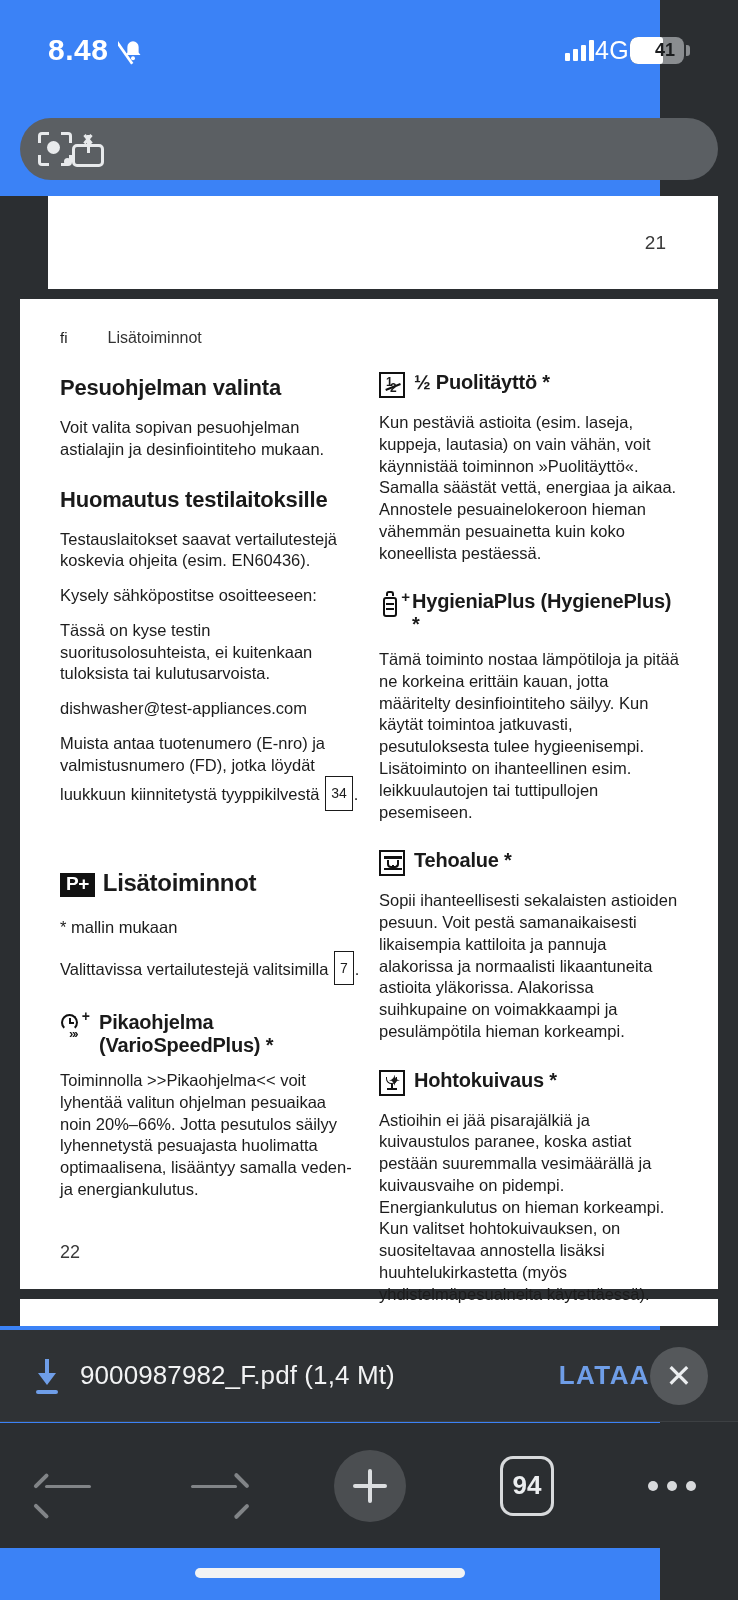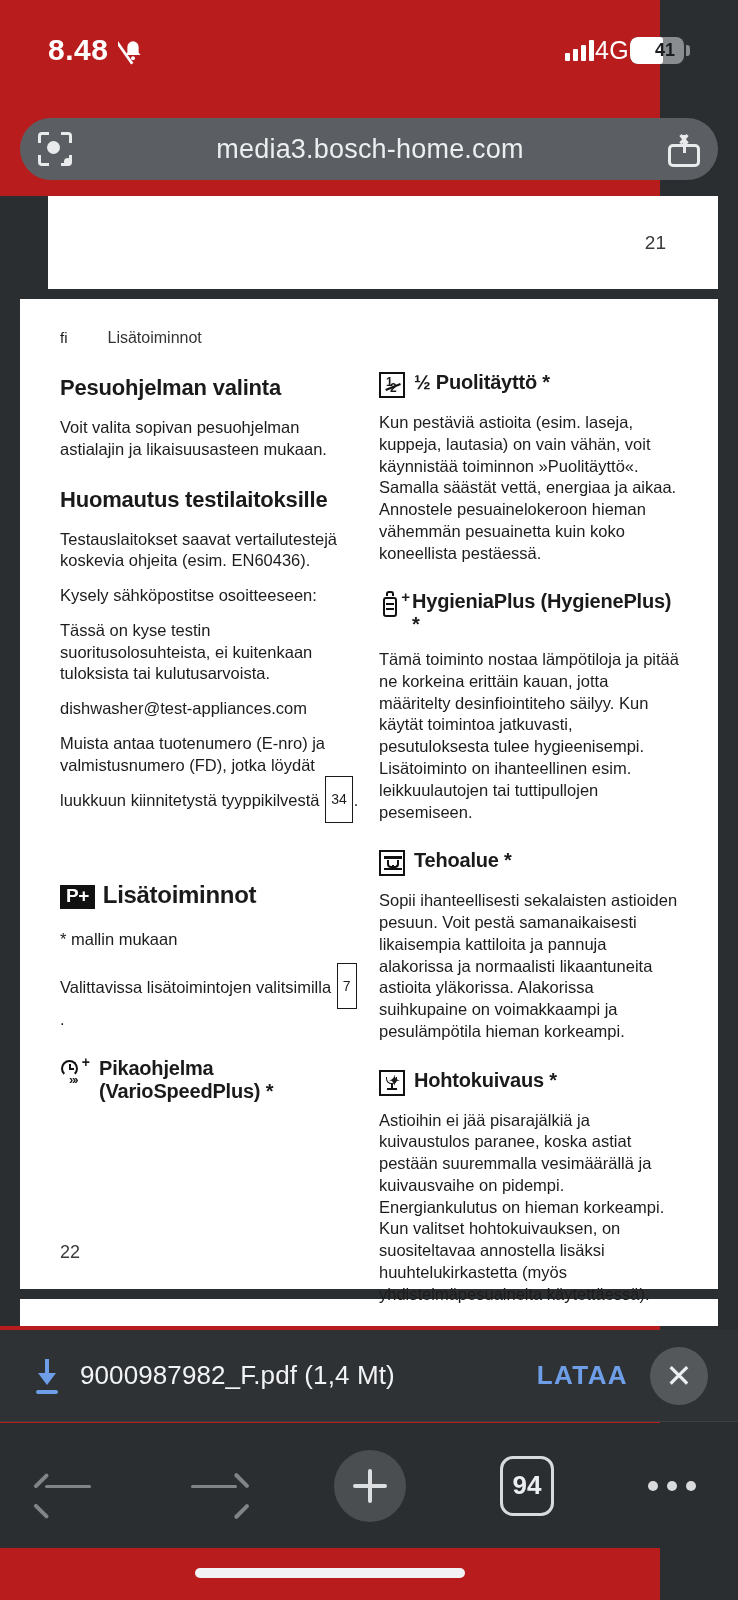--- a/index.html
+++ b/index.html
@@ -2,21 +2,21 @@
 <html><head>
 <meta charset="utf-8">
 <style>
   * { margin:0; padding:0; box-sizing:border-box; }
   html,body{
     width:738px; height:1600px; overflow:hidden;
     background:#2b2e31;
     font-family:"Liberation Sans", sans-serif;
     -webkit-font-smoothing:antialiased;
   }
-  .screen{ position:relative; width:660px; height:1600px; background:#b91c1c; }
+  .screen{ position:relative; width:660px; height:1600px; background:#3b82f6; }
 
   
   .statusbar{
     position:absolute; top:0; left:0; width:738px; height:100px;
     display:flex; align-items:center; justify-content:space-between;
     padding:0 48px; color:#fff;
   }
   .sb-left{ display:flex; align-items:center; gap:10px; }
   .sb-time{ font-size:30px; font-weight:600; letter-spacing:.5px; color:#fff; }
   .sb-right{ display:flex; align-items:center; gap:1px; }
@@ -70,21 +70,21 @@
   .doc-head .sect{ font-size:16px; font-weight:400; color:#333; }
   .cols{ display:flex; gap:18px; }
   .col{ width:308px; }
   h2.big{ font-size:22px; font-weight:700; letter-spacing:-.2px; margin:6px 0 16px; }
   p.body{ font-size:16.5px; line-height:1.32; margin-bottom:13px; color:#1c1c1c; }
   p.body:last-child{ margin-bottom:0; }
   .h-icon{ display:flex; align-items:flex-start; gap:9px; margin:26px 0 14px; }
   .h-icon .ttl{ font-size:20px; font-weight:700; line-height:1.12; letter-spacing:-.2px; }
 
   
-  .refbox{ display:inline-block; border:1.6px solid #1a1a1a; padding:14px 5px; font-size:14px;
+  .refbox{ display:inline-block; border:1.6px solid #1a1a1a; padding:8px 5px; font-size:14px;
            line-height:1.15; vertical-align:2px; margin:0 1px; }
 
   
   .sec-rule{ display:flex; align-items:flex-end; gap:8px; margin:58px 0 20px; position:relative; }
   .badge-pp{ background:#111; color:#fff; font-size:19px; font-weight:700; padding:1px 6px 3px;
              line-height:1.05; letter-spacing:-.5px; flex:0 0 auto; }
   .sec-rule .wrap{ flex:1; }
   .sec-rule .rule{ height:3.5px; background:#111; width:100%; margin-bottom:5px; }
   .sec-rule .lbl{ font-size:24px; font-weight:700; letter-spacing:-.3px; }
 
@@ -126,21 +126,21 @@
     position:absolute; top:1330px; left:0; width:738px; height:92px;
     background:#2f3235; display:flex; align-items:center; padding:0 30px;
     border-bottom:1px solid #3d4043;
   }
   .dl-ic{ width:34px; height:38px; position:relative; flex:0 0 34px; margin-right:16px; }
   .dl-ic .sh{ position:absolute; left:15px; top:2px; width:3.5px; height:20px; background:#6f9ee8;}
   .dl-ic .tri{ position:absolute; left:8px; top:16px; width:0; height:0;
                border-left:9px solid transparent; border-right:9px solid transparent; border-top:12px solid #6f9ee8;}
   .dl-ic .ln{ position:absolute; left:6px; bottom:1px; width:22px; height:3.5px; background:#6f9ee8; border-radius:2px;}
   .dl-name{ flex:1; color:#f2f3f4; font-size:26px; letter-spacing:.1px; }
-  .dl-action{ color:#6f9ee8; font-size:26px; font-weight:600; letter-spacing:1.4px; margin-right:22px; }
+  .dl-action{ color:#6f9ee8; font-size:26px; font-weight:600; letter-spacing:1.4px; }
   .dl-close{ width:58px; height:58px; border-radius:50%; background:#55585b;
              display:flex; align-items:center; justify-content:center; flex:0 0 58px; }
   .dl-close span{ color:#eceef0; font-size:32px; font-weight:500; line-height:1; }
 
   
   .toolbar{
     position:absolute; top:1423px; left:0; width:738px; height:125px;
     background:#2b2e31; display:flex; align-items:center; justify-content:space-between;
     padding:0 42px;
   }
@@ -199,21 +199,20 @@
 
   <div class="urlbar">
     <span class="lens">
       <span class="crn c1"></span>
         <span class="crn c2"></span>
         <span class="crn c3"></span>
         <span class="crn c4"></span>
       <span class="dot"></span>
         <span class="sm"></span>
     </span>
-    <span class="url-text">media3.bosch-home.com</span>
     <span class="share">
       <span class="bx"></span>
         <span class="st"></span>
         <span class="ar"></span>
     </span>
   </div>
 
   <div class="viewer">
 
     <div class="pagebox page-prev">
@@ -226,50 +225,51 @@
 
         <div class="doc-head">
           <span class="lang">fi</span>
           <span class="sect">Lisätoiminnot</span>
         </div>
 
         <div class="cols">
 
           <div class="col">
             <h2 class="big">Pesuohjelman valinta</h2>
-            <p class="body">Voit valita sopivan pesuohjelman astialajin ja likaisuusasteen mukaan.</p>
+            <p class="body">Voit valita sopivan pesuohjelman astialajin ja desinfiointiteho mukaan.</p>
 
             <h2 class="big" style="margin-top:26px">Huomautus testilaitoksille</h2>
             <p class="body">Testauslaitokset saavat vertailutestejä koskevia ohjeita (esim. EN60436).</p>
             <p class="body">Kysely sähköpostitse osoitteeseen:</p>
             <p class="body">Tässä on kyse testin suoritusolosuhteista, ei kuitenkaan tuloksista tai kulutusarvoista.</p>
             <p class="body">dishwasher@test-appliances.com</p>
             <p class="body"><span>Muista antaa tuotenumero (E-nro) ja valmistusnumero (FD), jotka löydät luukkuun kiinnitetystä tyyppikilvestä</span>&nbsp;<span class="refbox">34</span><span>.</span></p>
 
             <div class="sec-rule">
               <span class="badge-pp">P+</span>
               <span class="wrap">
                 <span class="rule"></span>
                 <span class="lbl" style="display:block">Lisätoiminnot</span>
               </span>
             </div>
 
             <p class="body">* mallin mukaan</p>
-            <p class="body"><span>Valittavissa lisätoimintojen valitsimilla</span>&nbsp;<span class="refbox">7</span><span>.</span></p>
+            <p class="body"><span>Valittavissa vertailutestejä valitsimilla</span>&nbsp;<span class="refbox">7</span><span>.</span></p>
 
             <div class="h-icon">
               <span class="ic ic-clock">
                 <span class="cir"></span>
                   <span class="hd"></span>
                   <span class="hd2"></span>
                 <span class="pl">+</span>
                   <span class="ch">»›</span>
               </span>
               <span class="ttl">Pikaohjelma (VarioSpeedPlus) *</span>
             </div>
+            <p class="body">Toiminnolla &gt;&gt;Pikaohjelma&lt;&lt; voit lyhentää valitun ohjelman pesuaikaa noin 20%–66%. Jotta pesutulos säilyy lyhennetystä pesuajasta huolimatta optimaalisena, lisääntyy samalla veden- ja energiankulutus.</p>
           </div>
 
           <div class="col">
 
             <div class="h-icon" style="margin-top:2px">
               <span class="ic ic-box ic-half">
                 <span class="n">1</span>
                   <span class="ln"></span>
                   <span class="d">2</span>
               </span>

